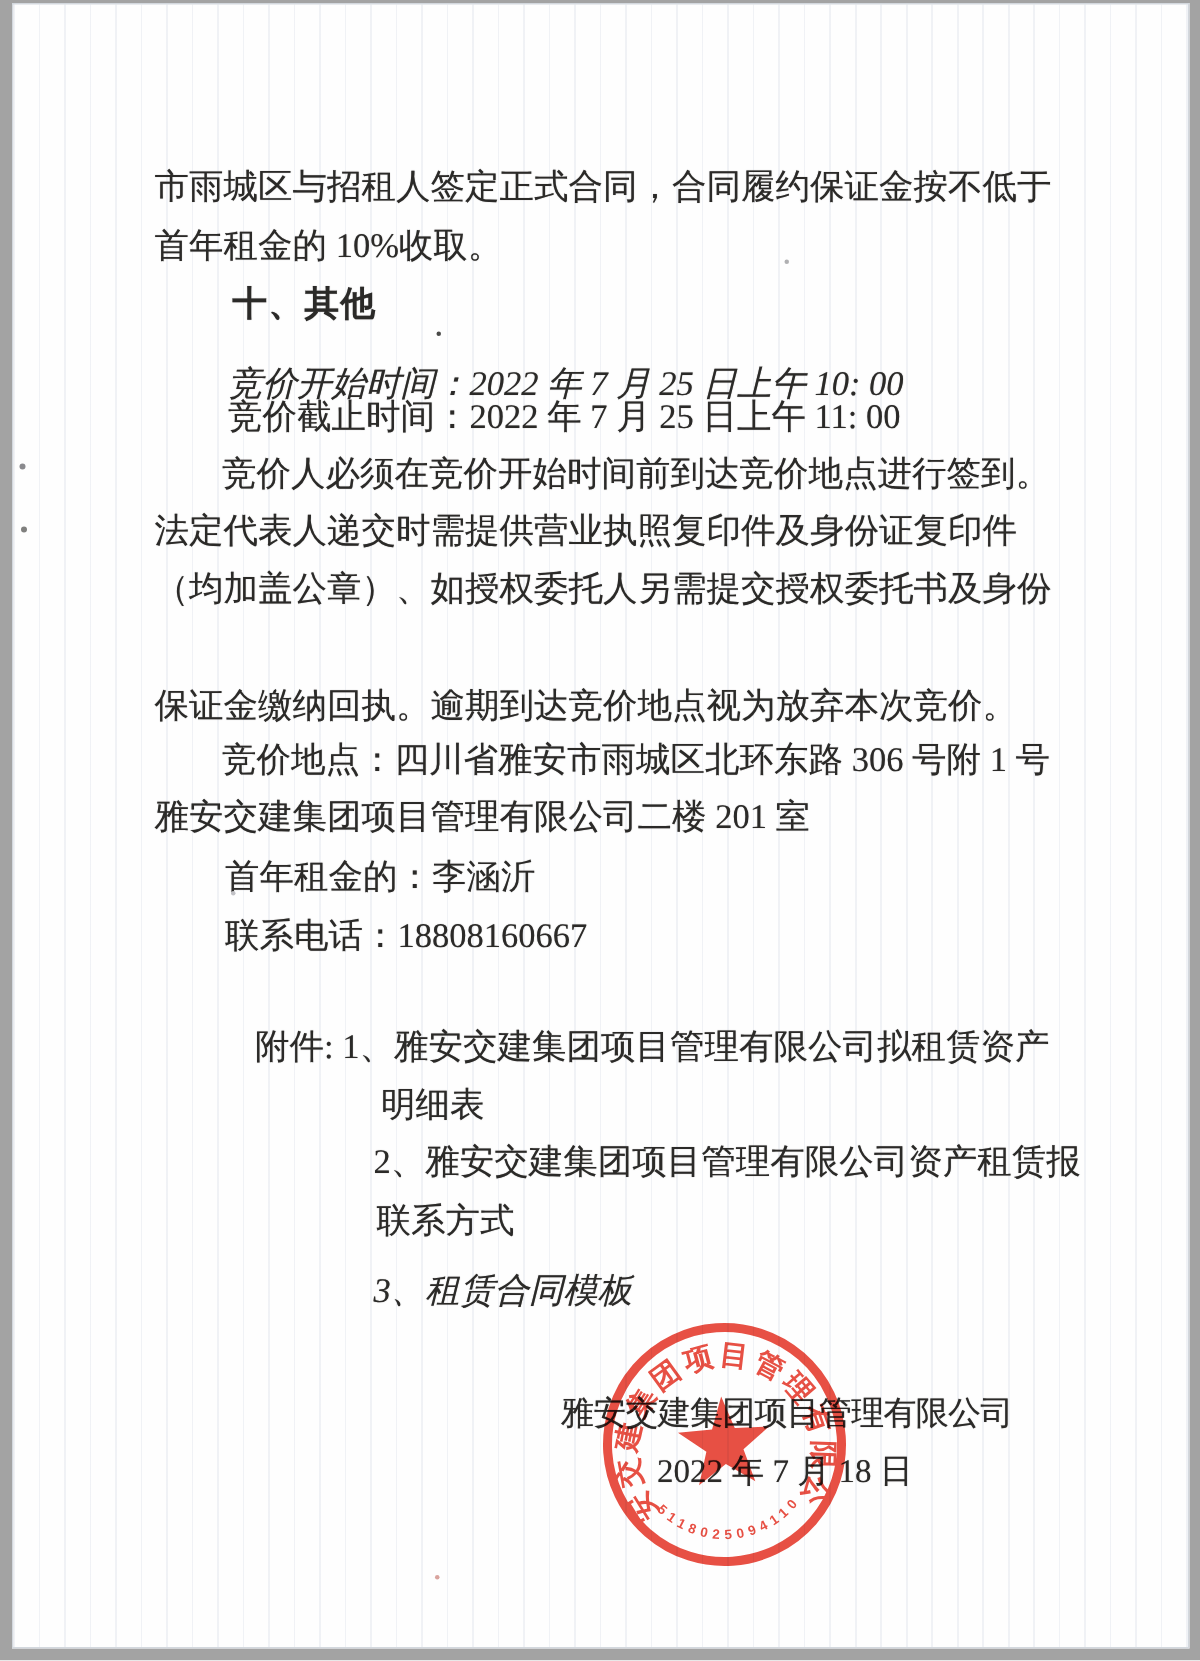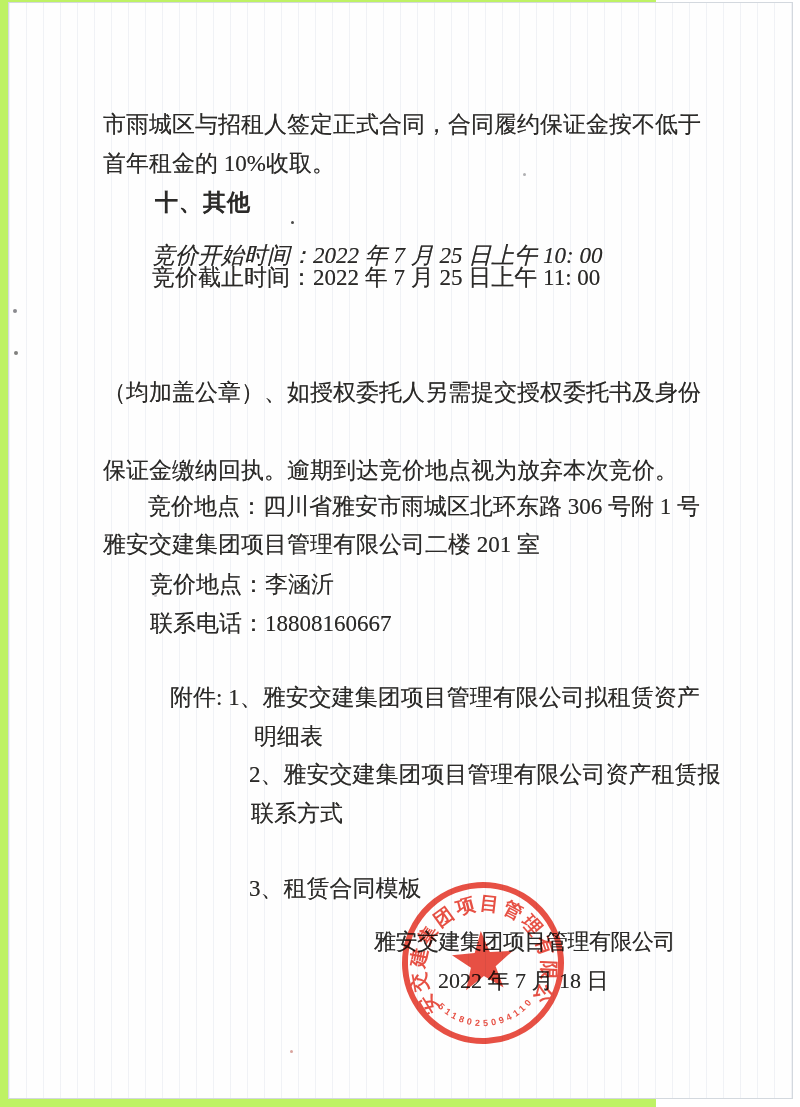--- a/index.html
+++ b/index.html
@@ -6,23 +6,23 @@
     margin: 0;
     padding: 0;
     width: 800px;
     height: 1107px;
     background: #ffffff;
     overflow: hidden;
     font-family: "Liberation Serif", "DejaVu Serif", serif;
   }
   #canvas {
     position: relative;
-    width: 656px;
+    width: 800px;
     height: 1107px;
-    background: #bef264;
+    background: #a3a3a3;
   }
   
   .page {
     position: absolute;
     left: 8px;
     top: 2px;
     width: 785px;
     height: 1097px;
     background:
       repeating-linear-gradient(90deg,
@@ -62,31 +62,33 @@
 <body>
 
 <div id="canvas">
   <div class="page"></div>
 
   <div class="ln" style="left:103px; top:112px;">市雨城区与招租人签定正式合同，合同履约保证金按不低于</div>
   <div class="ln" style="left:103px; top:151px;">首年租金的 10%收取。</div>
   <div class="ln bold" style="left:155px; top:190px;">十、其他</div>
   <div class="ln" style="left:152px; top:243px;font-style:italic;">竞价开始时间：2022 年 7 月 25 日上午 10: 00</div>
   <div class="ln" style="left:152px; top:265px;">竞价截止时间：2022 年 7 月 25 日上午 11: 00</div>
+  <div class="ln" style="left:148px; top:303px;">竞价人必须在竞价开始时间前到达竞价地点进行签到。</div>
+  <div class="ln" style="left:103px; top:341px;">法定代表人递交时需提供营业执照复印件及身份证复印件</div>
   <div class="ln" style="left:103px; top:380px;">（均加盖公章）、如授权委托人另需提交授权委托书及身份</div>
   <div class="ln" style="left:103px; top:458px;">保证金缴纳回执。逾期到达竞价地点视为放弃本次竞价。</div>
   <div class="ln" style="left:148px; top:494px;">竞价地点：四川省雅安市雨城区北环东路 306 号附 1 号</div>
   <div class="ln" style="left:103px; top:532px;">雅安交建集团项目管理有限公司二楼 201 室</div>
-  <div class="ln" style="left:150px; top:572px;">竞价地点：李涵沂</div>
+  <div class="ln" style="left:150px; top:572px;">首年租金的：李涵沂</div>
   <div class="ln" style="left:150px; top:611px;">联系电话：18808160667</div>
   <div class="ln" style="left:170px; top:685px;">附件: 1、雅安交建集团项目管理有限公司拟租赁资产</div>
   <div class="ln" style="left:254px; top:724px;">明细表</div>
   <div class="ln" style="left:249px; top:762px;">2、雅安交建集团项目管理有限公司资产租赁报</div>
   <div class="ln" style="left:251px; top:801px;">联系方式</div>
-  <div class="ln" style="left:249px; top:876px;">3、租赁合同模板</div>
+  <div class="ln" style="left:249px; top:848px;font-style:italic;">3、租赁合同模板</div>
 
   <div class="ln sig" style="left:374px; top:929px; letter-spacing:-0.5px;">雅安交建集团项目管理有限公司</div>
   <div class="ln sig" style="left:438px; top:968px;">2022 年 7 月 18 日</div>
 
   <svg class="seal-svg" viewBox="0 0 200 200">
     <circle cx="100" cy="100" r="78" fill="none" stroke="#e5382a" stroke-width="6"></circle>
     <polygon fill="#e5382a" points="100,68 107.6,89.5 130.4,90.1 112.4,104 118.8,125.9 100,113 81.2,125.9 87.6,104 69.6,90.1 92.4,89.5"></polygon>
     <defs>
       <path id="arcTop" d="M 55.5 144.6 A 59 59 0 1 1 144.5 144.6" fill="none"></path>
       <path id="arcBottom" d="M 45.4 131.5 A 63 63 0 0 0 154.6 131.5" fill="none"></path>

